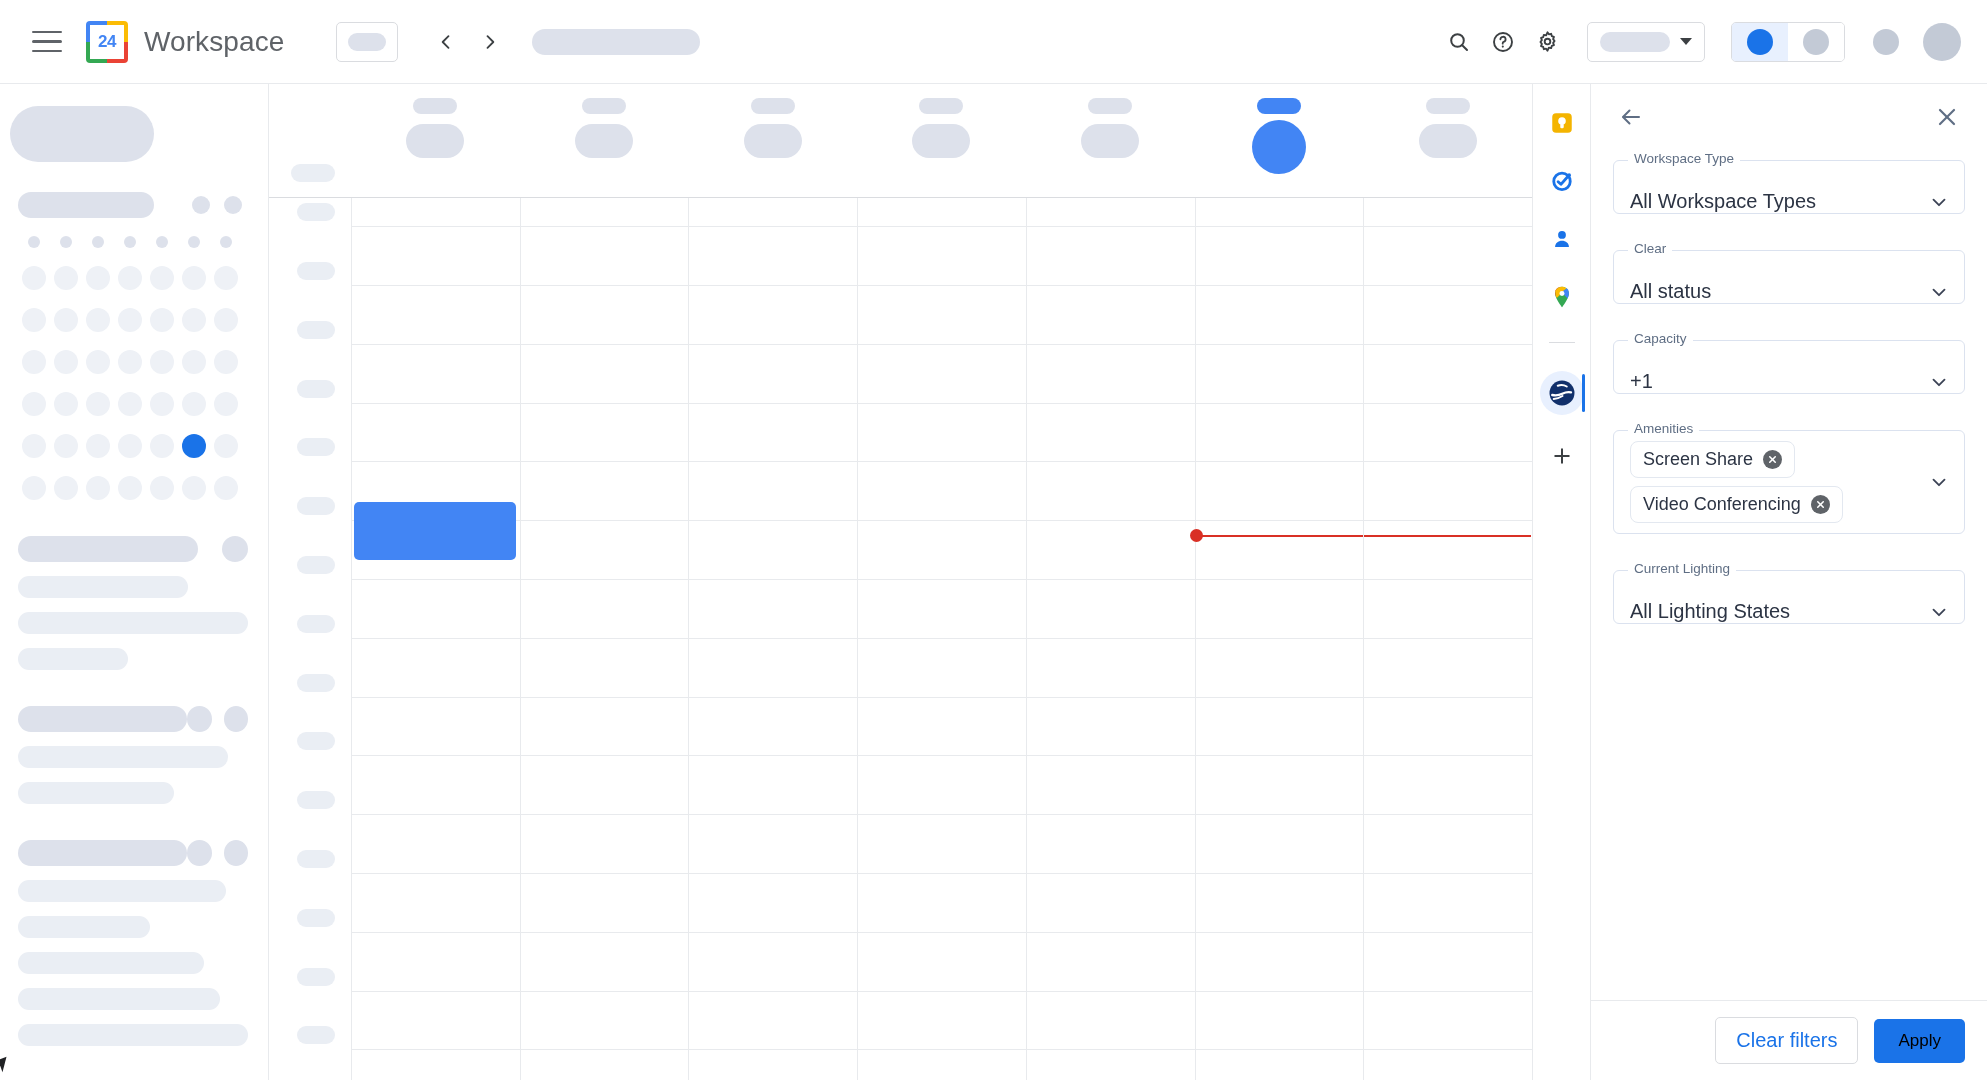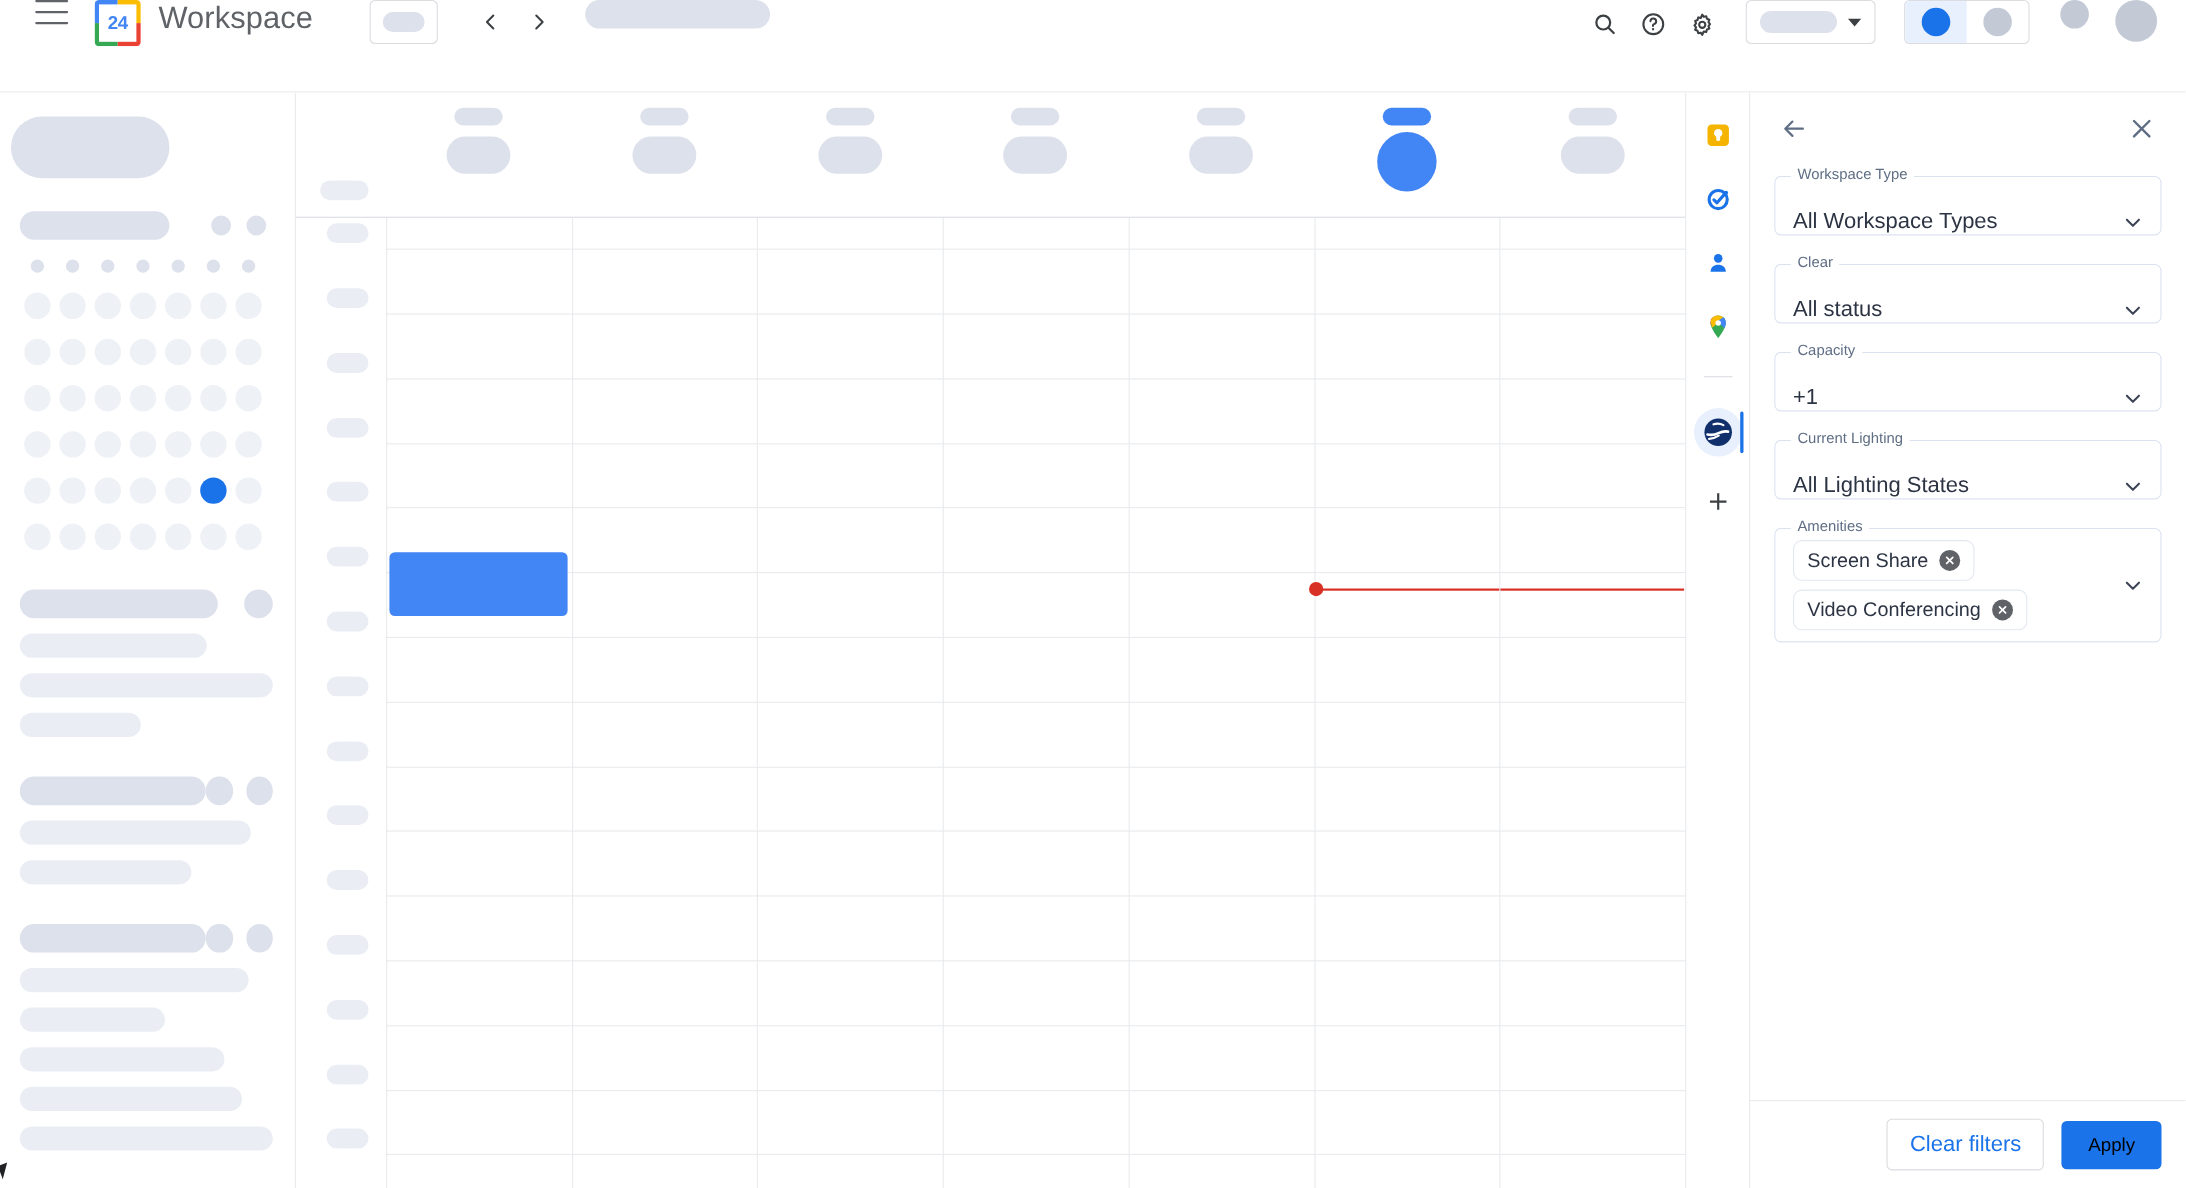--- a/index.html
+++ b/index.html
@@ -5,21 +5,21 @@
   * { box-sizing: border-box; margin: 0; padding: 0; }
   html, body {
     width: 1987px; height: 1080px;
     font-family: "Liberation Sans", sans-serif;
     background: #ffffff; overflow: hidden;
   }
   .app { position: relative; width: 1987px; height: 1080px; display: flex; flex-direction: column; }
 
   
   .topbar {
-    height: 84px; min-height: 84px; display: flex; align-items: flex-start;
+    height: 84px; min-height: 84px; display: flex; align-items: center;
     border-bottom: 1px solid #e8eaed; background: #fff; position: relative; z-index: 5;
   }
   .hamburger { width: 30px; height: 22px; margin-left: 32px; margin-right: 24px; cursor: pointer;
     display: flex; flex-direction: column; justify-content: space-between; }
   .hamburger i { display: block; height: 2.4px; background: #5f6368; border-radius: 2px; }
 
   .cal-logo { width: 42px; height: 42px; position: relative; border-radius: 4px; overflow: hidden; }
   .cal-logo .q { position: absolute; width: 50%; height: 50%; }
   .cal-logo .q1 { left:0; top:0; background:#4285f4; }
   .cal-logo .q2 { right:0; top:0; background:#fbbc04; }
@@ -120,21 +120,21 @@
   .rail-indicator { position:absolute; right:-1px; width:3px; height:38px; background:#1a73e8; border-radius:2px; }
 
   
   .panel { width: 397px; min-width:397px; border-left:1px solid #e8eaed; display:flex; flex-direction:column;
     background:#fff; }
   .panel-head { height: 66px; min-height:66px; display:flex; align-items:center; padding: 0 22px; }
   .panel-head .ph-btn { width:36px;height:36px; display:flex;align-items:center;justify-content:center;
     border-radius:50%; cursor:pointer; }
   .panel-body { flex:1; padding: 10px 22px 0 22px; overflow:hidden; }
 
-  .field { position: relative; border:1px solid #dbe2ef; border-radius: 6px; margin-bottom: 26px; background:#fff; }
+  .field { position: relative; border:1px solid #dbe2ef; border-radius: 6px; margin-bottom: 36px; background:#fff; }
   .field-label { position:absolute; top:-9px; left: 14px; background:#fff; padding: 0 6px;
     font-size: 13.5px; color:#5f6e84; line-height: 1; }
   .field-inner { display:flex; align-items:flex-end; min-height: 52px; padding: 0 14px 0 16px; cursor:pointer; }
   .field-value { font-size: 20px; color: #2c3444; flex:1; }
   .chev { width:22px;height:22px; flex-shrink:0; }
 
   .chips-field .field-inner { padding: 10px 14px 10px 16px; align-items:center; }
   .chips { flex:1; display:flex; flex-direction:column; align-items:flex-start; gap: 8px; }
   .chip { display:flex; align-items:center; gap: 10px; border:1px solid #e3e8f0; border-radius: 8px;
     padding: 7px 12px; background:#fff; cursor:pointer; }
@@ -533,31 +533,20 @@
                 <svg class="chev" viewBox="0 0 24 24">
                   <path d="M6 9.5 L12 15.5 L18 9.5" fill="none" stroke="#3c4456" stroke-width="2" stroke-linecap="round" stroke-linejoin="round"></path>
                 </svg>
               </span>
             </div>
           </div>
           <div class="field">
             <span class="field-label">Capacity</span>
             <div class="field-inner">
               <span class="field-value">+1</span>
-              <span style="display: flex; align-items: center;">
-                <svg class="chev" viewBox="0 0 24 24">
-                  <path d="M6 9.5 L12 15.5 L18 9.5" fill="none" stroke="#3c4456" stroke-width="2" stroke-linecap="round" stroke-linejoin="round"></path>
-                </svg>
-              </span>
-            </div>
-          </div>
-          <div class="field">
-            <span class="field-label">Current Lighting</span>
-            <div class="field-inner">
-              <span class="field-value">All Lighting States</span>
               <span style="display: flex; align-items: center;">
                 <svg class="chev" viewBox="0 0 24 24">
                   <path d="M6 9.5 L12 15.5 L18 9.5" fill="none" stroke="#3c4456" stroke-width="2" stroke-linecap="round" stroke-linejoin="round"></path>
                 </svg>
               </span>
             </div>
           </div>
           <div class="field chips-field">
             <span class="field-label">Amenities</span>
             <div class="field-inner">
@@ -581,20 +570,31 @@
                   </span>
                 </div>
               </div>
               <span style="display: flex; align-items: center;">
                 <svg class="chev" viewBox="0 0 24 24">
                   <path d="M6 9.5 L12 15.5 L18 9.5" fill="none" stroke="#3c4456" stroke-width="2" stroke-linecap="round" stroke-linejoin="round"></path>
                 </svg>
               </span>
             </div>
           </div>
+          <div class="field">
+            <span class="field-label">Current Lighting</span>
+            <div class="field-inner">
+              <span class="field-value">All Lighting States</span>
+              <span style="display: flex; align-items: center;">
+                <svg class="chev" viewBox="0 0 24 24">
+                  <path d="M6 9.5 L12 15.5 L18 9.5" fill="none" stroke="#3c4456" stroke-width="2" stroke-linecap="round" stroke-linejoin="round"></path>
+                </svg>
+              </span>
+            </div>
+          </div>
         </div>
 
       <div class="panel-foot">
         <button class="btn-outline">Clear filters</button>
         <button class="btn-filled">Apply</button>
       </div>
     </div>
 
   </div>
 

